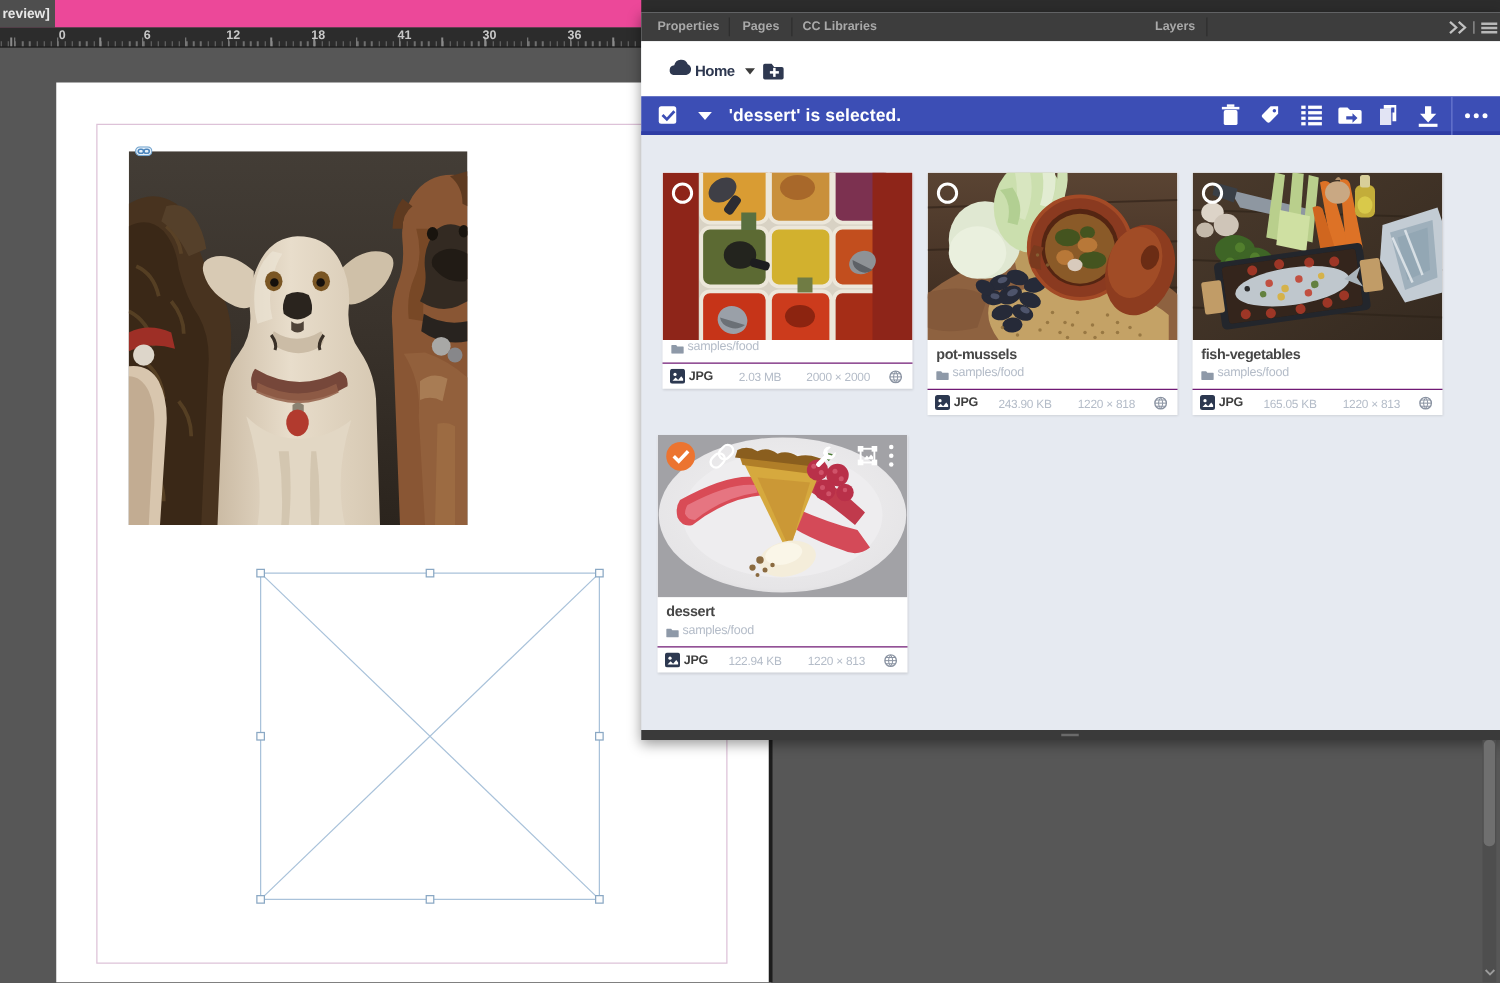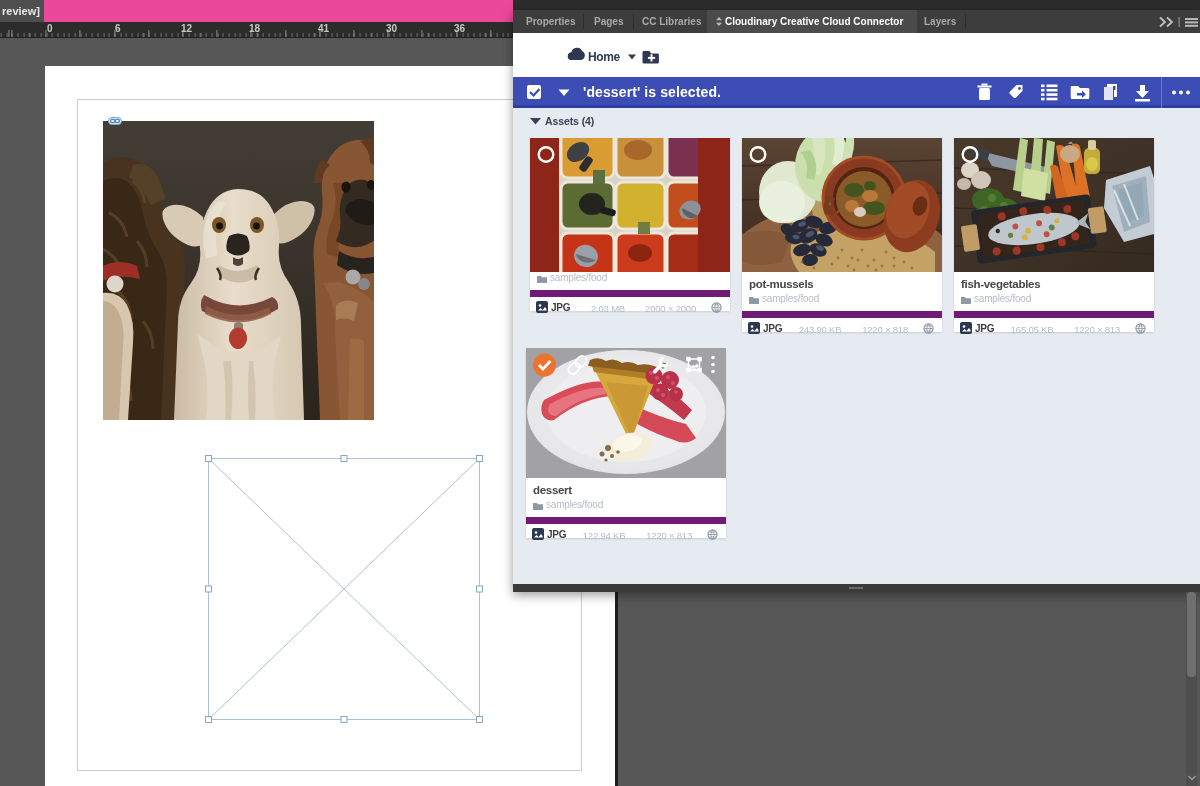--- a/index.html
+++ b/index.html
@@ -22,31 +22,31 @@
 #ticks { position:absolute; left:0; bottom:0; width:100%; height:4px;
   background-image:repeating-linear-gradient(to right, #6f6f6f 0 1px, transparent 1px 5.7px); background-position-x:0.6px; }
 #ticksmaj { position:absolute; left:0; bottom:0; width:100%; height:7px;
   background-image:repeating-linear-gradient(to right, #8a8a8a 0 1px, transparent 1px 34.2px); background-position-x:11.4px; }
 
 
 #panel { left:513px; top:10px; width:687px; height:582px; background:#e6eaf1; box-shadow:0 3px 10px rgba(0,0,0,0.4); }
 #tabbar { left:0; top:0; width:687px; height:23px; background:#3d3d3d; color:#a9a9a9; font-size:10px; font-weight:bold; }
 .tab { position:absolute; top:0; height:23px; line-height:23px; }
 #activetab { position:absolute; left:194px; top:0; width:210px; height:23px; background:#4b4b4b; color:#fff; line-height:23px; }
-#homerow { left:0; top:23px; width:687px; height:44px; background:#fff;padding-left:32px; }
+#homerow { left:0; top:23px; width:687px; height:44px; background:#fff; }
 #bluebar { left:0; top:67px; width:687px; height:31px; background:#3c4eb5; border-bottom:3px solid #2e3da4; }
 #assetshdr { left:0; top:98px; width:687px; height:27px; }
 #panelbottom { left:0; top:574px; width:687px; height:8px; background:#3a3a3a; }
 
 
 .card { position:absolute; width:200px; background:#fff; box-shadow:0 1px 2px rgba(0,0,0,0.12); }
 .cimg { width:200px; height:134px; position:relative; overflow:hidden; }
 .ctitle { font-size:11.5px; font-weight:bold; color:#464646; letter-spacing:-0.3px; padding:6px 0 0 7px; height:21px; }
 .cfolder { font-size:10px; color:#b4bcc8; letter-spacing:-0.2px; padding:0 0 0 7px; height:18px; position:relative; }
-.cfoot { border-top:7px solid #701a75; height:21px; position:relative; font-size:9.5px; color:#b4bcc8; letter-spacing:-0.2px; }
+.cfoot { border-top:1px solid #701a75; height:21px; position:relative; font-size:9.5px; color:#b4bcc8; letter-spacing:-0.2px; }
 
 
 #sbtrack { left:1186px; top:592px; width:11px; height:194px; background:#4e4e4e; }
 #sbthumb { left:1187px; top:592px; width:9px; height:85px; background:#6f6f6f; border-radius:4px; }
 </style>
 </head>
 <body>
 
   <div class="abs" id="page"></div>
   <div class="abs" id="pageedge"></div>
@@ -161,23 +161,20 @@
     <span class="rnum" style="left:318px">41</span>
     <span class="rnum" style="left:386px">30</span>
     <span class="rnum" style="left:454px">36</span>
   </div>
 
   <div class="abs" id="panel">
     <div class="abs" id="tabbar">
       <span class="tab" style="left:13px">Properties</span>
       <span class="tab" style="left:81px">Pages</span>
       <span class="tab" style="left:129px">CC Libraries</span>
-      <div id="activetab"><svg style="position:absolute;left:8px;top:7px;height:9px" width="8" height="9" viewBox="0 0 8 9">
-          <path d="M4 0 l3 3.2 h-6 z M4 9 l3 -3.2 h-6 z" fill="#b8b8b8"></path>
-        </svg><span style="margin-left:18px">Cloudinary Creative Cloud Connector</span></div>
       <span class="tab" style="left:411px">Layers</span>
       <div style="position:absolute;left:70px;top:4px;width:1px;height:15px;background:#2e2e2e"></div>
       <div style="position:absolute;left:120px;top:4px;width:1px;height:15px;background:#2e2e2e"></div>
       <div style="position:absolute;left:452px;top:4px;width:1px;height:15px;background:#2e2e2e"></div>
       <svg class="tab" style="left:645px;top:6px;height:12px;line-height:12px" width="40" height="12" viewBox="0 0 40 12">
         <path d="M2 1.5 l5 4.5 l-5 4.5 M9 1.5 l5 4.5 l-5 4.5" stroke="#c2c2c2" stroke-width="1.8" fill="none"></path>
         <rect x="20.5" y="1" width="1.2" height="10" fill="#8a8a8a"></rect>
         <g fill="#b8b8b8">
           <rect x="27" y="2" width="13" height="2"></rect>
           <rect x="27" y="5.4" width="13" height="2"></rect>
@@ -236,24 +233,20 @@
           <rect x="622" y="22" width="15" height="2.5"></rect>
         </g>
         <rect x="648" y="0" width="1" height="31" fill="#6a79cf"></rect>
         <g fill="#fff">
           <circle cx="661" cy="15.5" r="2"></circle>
           <circle cx="668" cy="15.5" r="2"></circle>
           <circle cx="675" cy="15.5" r="2"></circle>
         </g>
       </svg>
     </div>
-    <div class="abs" id="assetshdr"><svg width="687" height="26" viewBox="0 0 687 26">
-        <path d="M17 10 l11 0 l-5.5 6.5 z" fill="#3a4154"></path>
-        <text x="32" y="17" font-size="10.5" font-weight="bold" letter-spacing="-0.1" fill="#3a4154">Assets (4)</text>
-      </svg></div>
 
     <div class="card" style="left:17px; top:128px;">
       <div class="cimg" id="img-spices">
       <svg width="200" height="134" viewBox="0 0 200 134">
         <rect width="200" height="134" fill="#8e2519"></rect>
         <rect x="29" y="-6" width="151" height="146" rx="6" fill="#d8d2c4"></rect>
         <g stroke="#ece7da" stroke-width="3">
           <rect x="31" y="-8" width="53" height="48" rx="7" fill="#d99c33"></rect>
           <rect x="86" y="-8" width="49" height="48" rx="7" fill="#c9903b"></rect>
           <rect x="137" y="-8" width="42" height="48" rx="7" fill="#7c3150"></rect>

